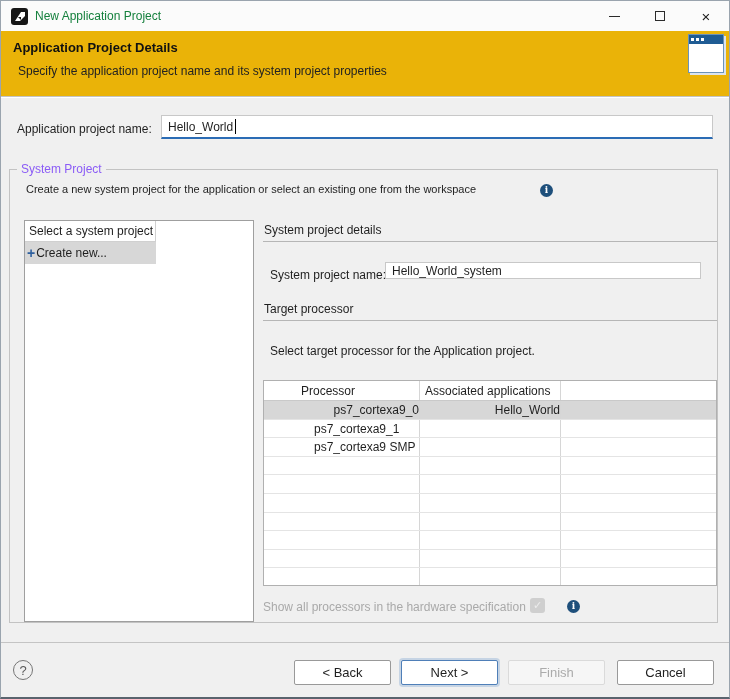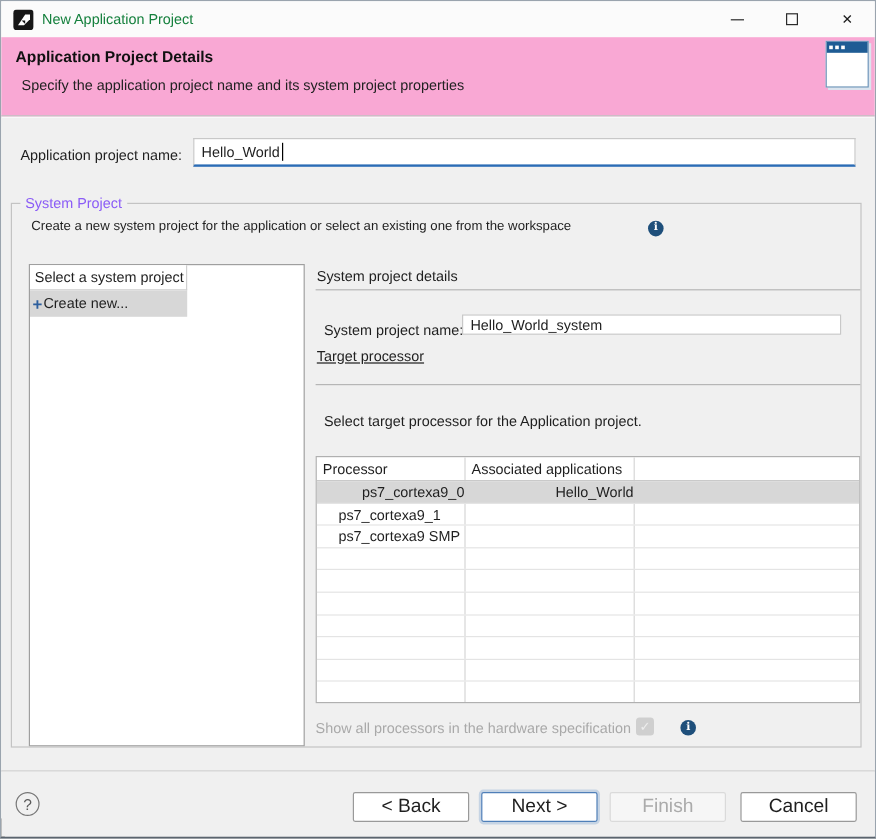--- a/index.html
+++ b/index.html
@@ -13,21 +13,21 @@
   .titlebar { position:absolute; top:0; left:0; right:0; height:30px; background:#fbfbfb; }
   .app-logo { position:absolute; left:10px; top:7px; width:17px; height:17px; }
   .title-text { position:absolute; left:34px; top:0; line-height:30px; font-size:12px; color:#15803d; }
   .win-controls { position:absolute; right:0; top:0; height:30px; display:flex; }
   .win-btn { width:46px; height:30px; display:flex; align-items:center; justify-content:center; cursor:default; }
   .glyph-min { width:11px; height:0; border-top:1px solid #2b2b2b; display:block; }
   .glyph-max { width:10px; height:10px; border:1px solid #2b2b2b; display:block; }
   .glyph-close { font-size:15px; color:#1a1a1a; line-height:1; }
 
   
-  .wiz-header { position:absolute; top:30px; left:0; right:0; height:66px; background:#f9a8d4;
+  .wiz-header { position:absolute; top:30px; left:0; right:0; height:66px; background:#eab308;
     border-bottom:1px solid #c3c3c3; }
   .wiz-title { position:absolute; left:12px; top:9px; font-size:13px; font-weight:bold; color:#111; }
   .wiz-subtitle { position:absolute; left:17px; top:33px; font-size:12px; color:#222; }
   .wiz-icon { position:absolute; right:5px; top:3px; width:36px; height:39px; background:#ffffff;
     border:1px solid #6b93b8; box-shadow:2px 2px 0 #dbe4ee; }
   .wiz-icon .bar { height:9px; background:#1f5c94; display:flex; align-items:center; gap:2px; padding-left:2px; }
   .wiz-icon .dot { width:3px; height:3px; background:#ffffff; }
 
   
   .content { position:absolute; top:97px; left:0; right:0; height:544px; background:#f0f0f0; }
@@ -64,42 +64,42 @@
 
   
   .proc-table { position:absolute; left:253px; top:210px; width:454px; height:206px;
     background:#ffffff; border:1px solid #b0b0b0; overflow:hidden; }
   .proc-tr { display:flex; height:18.6px; border-bottom:1px solid #e4e4e4; }
   .proc-tr.header { height:20px; border-bottom:1px solid #c9c9c9; }
   .proc-tr.selected { background:#d7d7d7;text-align:right; }
   .proc-td { height:100%; line-height:18.6px; font-size:12px; overflow:hidden; white-space:nowrap;
     border-right:1px solid #d6d6d6; padding-left:5px; }
   .proc-tr.header .proc-td { line-height:20px; }
-  .proc-td.c1 { width:124px; }
+  .proc-td.c1 { width:124px;margin-left:32px; }
   .proc-td.c2 { width:141px; }
   .proc-td.c3 { flex:1; border-right:none; }
   .proc-tr:not(.header) .proc-td.c1 { padding-left:18px; }
 
   
   .show-all-label { position:absolute; left:253px; top:430px; font-size:12px; color:#a9a9a9; }
   .dis-checkbox { position:absolute; left:520px; top:428px; width:15px; height:15px; background:#cfcfcf;
     border-radius:3px; color:#ededed; font-size:11px; text-align:center; line-height:15px;
     font-family:"DejaVu Sans", sans-serif; }
 
   
   .edge-artifact { position:absolute; left:0; top:584px; width:3px; height:17px; background:#1c1c1c; }
 
   
   .footer-sep { position:absolute; left:0; right:0; top:641px; height:1px; background:#c4c4c4; }
   .footer { position:absolute; left:0; right:0; top:642px; height:55px; background:#f0f0f0; }
   .help-btn { position:absolute; left:12px; top:17px; width:20px; height:20px; border-radius:50%;
     border:1px solid #767676; color:#5a5a5a; font-size:13px; text-align:center; line-height:19px;
     background:transparent; cursor:default; }
   .btn { position:absolute; top:17px; width:97px; height:25px; background:#ffffff;
-    border:1px solid #999999; border-radius:2px; font-size:16px; color:#1f1f1f;
+    border:1px solid #999999; border-radius:2px; font-size:13px; color:#1f1f1f;
     text-align:center; line-height:23px; cursor:default; }
   .btn.default { border:1px solid #4f7fb8; box-shadow:0 0 0 2px rgba(120,160,205,0.35); }
   .btn.disabled { background:#f6f6f6; border:1px solid #dadada; color:#ababab; }
 </style>
 </head>
 <body>
 
 <div class="window">
 
   <div class="titlebar">
@@ -152,21 +152,21 @@
           <span>Create new...</span>
         </div>
       </div>
 
       <span class="section-heading" style="left:254px; top:53px;">System project details</span>
       <div class="sep" style="left:253px; top:71px; width:454px;"></div>
 
       <span class="field-label" style="left:260px; top:98px;">System project name:</span>
       <input class="text-field" style="left: 375px; top: 92px; width: 316px; height: 17px;" value="Hello_World_system">
 
-      <span class="section-heading" style="left:254px; top:120px;text-decoration:underline;">Target processor</span>
+      <span class="section-heading" style="left:254px; top:132px;">Target processor</span>
       <div class="sep" style="left:253px; top:150px; width:454px;"></div>
 
       <span class="field-label" style="left:260px; top:174px;">Select target processor for the Application project.</span>
 
       <div class="proc-table">
         <div class="proc-tr header">
           <div class="proc-td c1">Processor</div>
           <div class="proc-td c2">Associated applications</div>
           <div class="proc-td c3"></div>
         </div>

